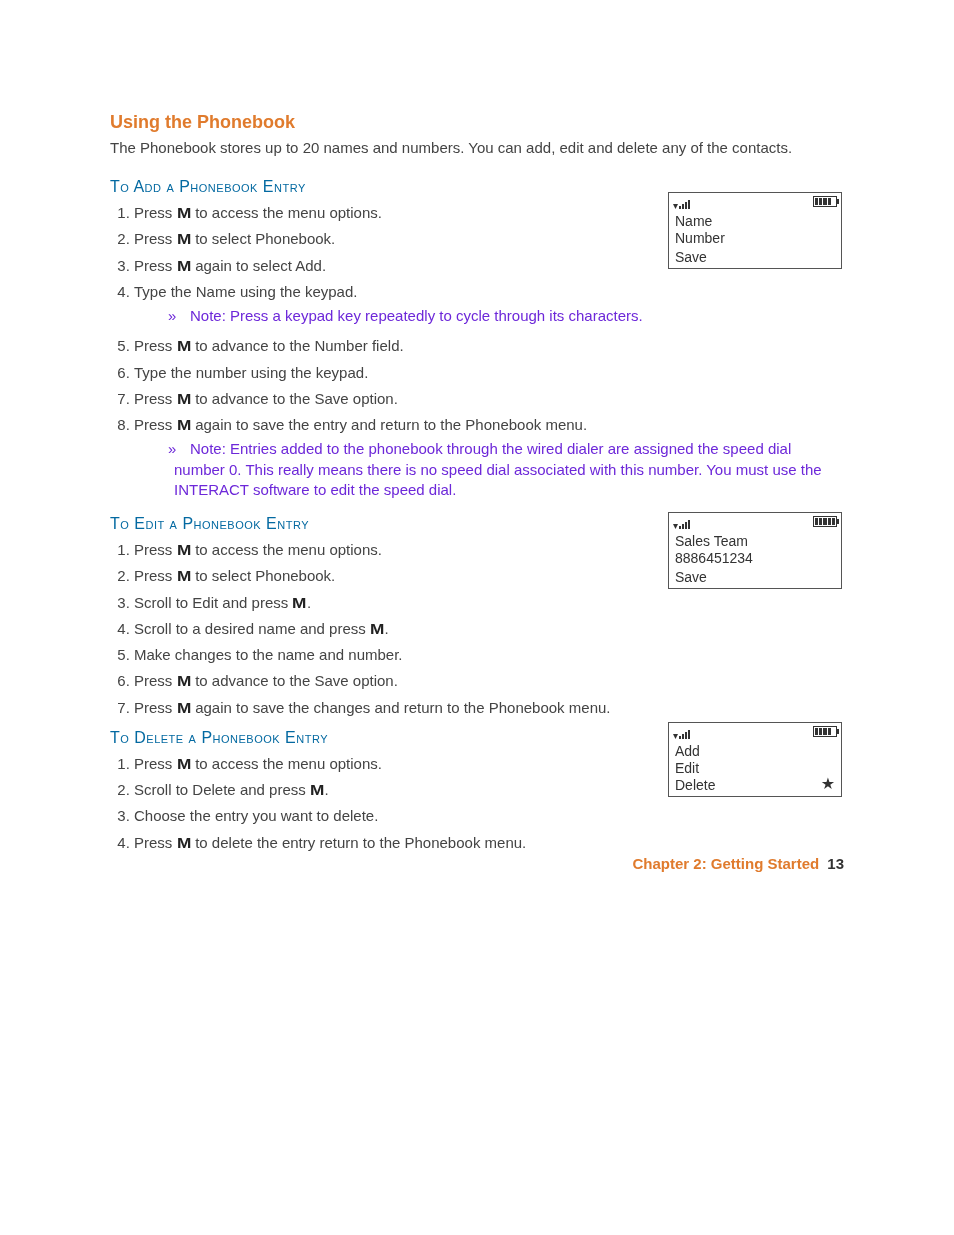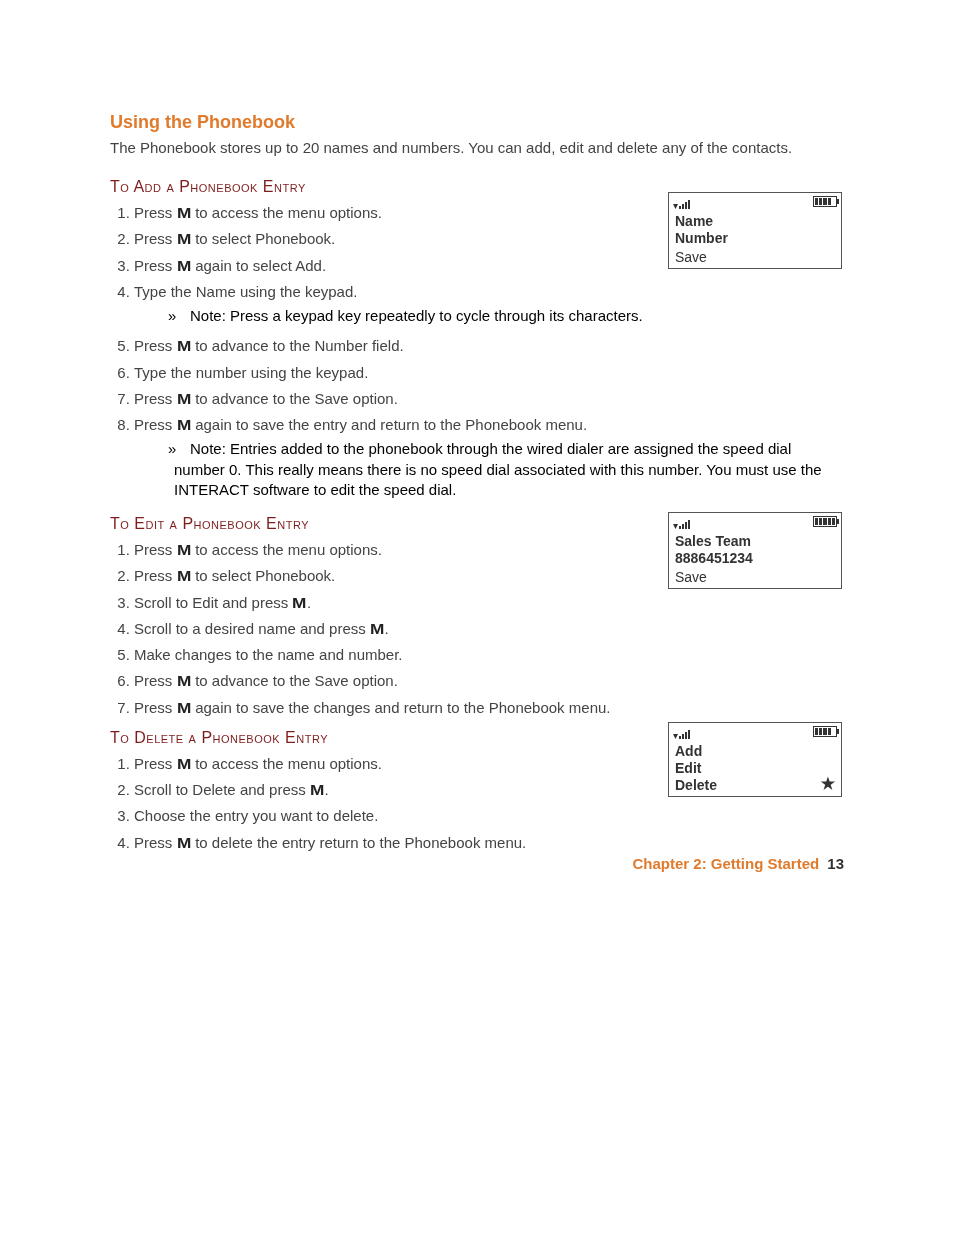--- a/index.html
+++ b/index.html
@@ -25,21 +25,21 @@
     font-weight: 700;
     font-size: 18px;
     margin-bottom: 6px;
   }
   .intro {
     font-size: 15px;
     color: #444;
     margin-bottom: 22px;
   }
   .h2 {
-    color: #7f1d1d;
+    color: #0369a1;
     font-variant: small-caps;
     letter-spacing: 0.5px;
     font-size: 16px;
     margin: 8px 0 4px 0;
   }
   ol.steps {
     margin: 0 0 6px 0;
     padding: 0 0 0 24px;
     font-size: 15px;
     color: #444;
@@ -50,21 +50,21 @@
   }
   .m-glyph {
     font-weight: 900;
     font-family: Arial, sans-serif;
     display: inline-block;
     transform: scaleX(1.15);
     color: #222;
     padding: 0 1px;
   }
   .note {
-    color: #000000;
+    color: #6d28d9;
     font-size: 15px;
     margin: 4px 0 4px 40px;
     line-height: 1.35;
   }
   .note .raquo {
     display: inline-block;
     width: 22px;
     margin-left: -6px;
   }
 
@@ -126,21 +126,21 @@
     inset: 1px;
     display: flex;
     gap: 1px;
   }
   .batt .cells span {
     flex: 1;
     background: #333;
   }
   .batt .cells span.empty { background: transparent; }
   .device .body { padding: 2px 6px 2px 6px; }
-  .device .row { padding: 0 0 1px 0; font-weight: bold; }
+  .device .row { padding: 0 0 1px 0; }
   .device .save {
     text-align: left;
     padding: 0 6px 3px 6px;
   }
   .device .star { float: right; font-size: 16px; line-height: 14px; }
 
   .footer {
     position: absolute;
     bottom: 46px;
     right: 110px;

